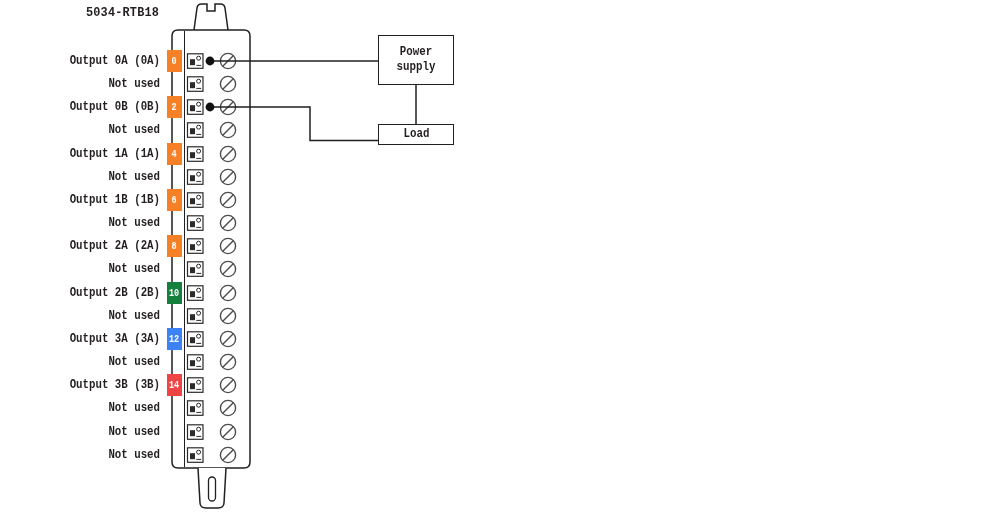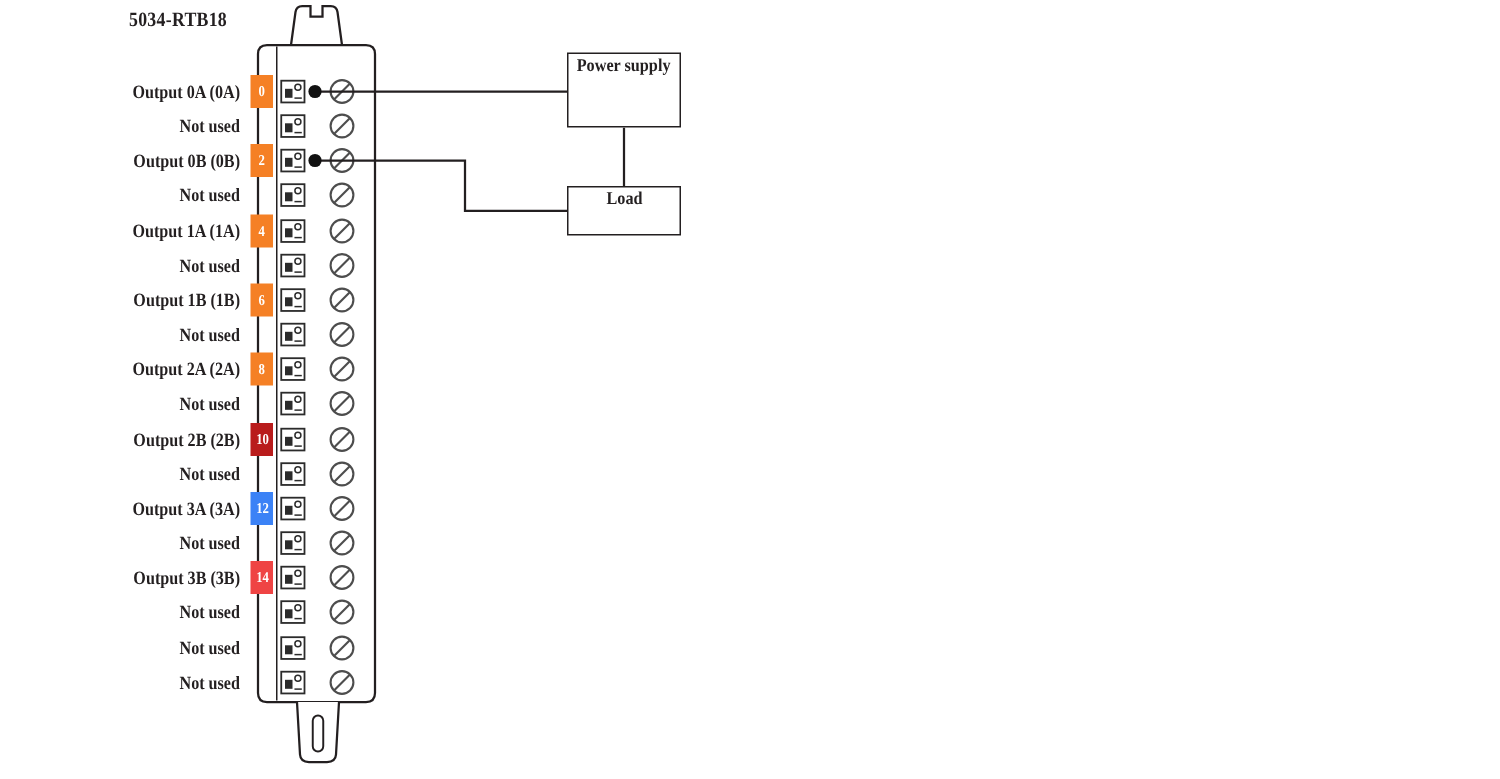--- a/index.html
+++ b/index.html
@@ -1,42 +1,42 @@
 <!DOCTYPE html>
 <html><head>
 <meta charset="utf-8">
 <style>
   html,body{margin:0;padding:0;background:#fff;}
   .canvas{
     position:relative;width:1000px;height:519px;background:#fff;overflow:hidden;
-    font-family:Liberation Serif, serif;color:#231f20;
+    font-family:Liberation Mono, monospace;color:#231f20;
   }
   .diagram-title{
     position:absolute;left:86px;top:5px;font-size:13.5px;font-weight:700;
     transform:scaleX(0.88);transform-origin:0 50%;white-space:nowrap;letter-spacing:.2px;
   }
   .row-label{
     position:absolute;left:0;width:160px;height:16px;line-height:16px;text-align:right;
     font-size:12.5px;font-weight:600;color:#231f20;white-space:nowrap;
     transform:scaleX(0.86);transform-origin:100% 50%;
   }
   .tag{
     position:absolute;left:167px;width:15px;height:22px;
     display:flex;align-items:center;justify-content:center;
     color:#fff;font-size:10px;font-weight:700;transform-origin:50% 50%;
   }
   .tag span{transform:scaleX(0.85);}
   .wire-box{
     position:absolute;left:378px;width:76px;border:1.4px solid #231f20;background:#fff;
-    display:flex;align-items:flex-start;justify-content:center;text-align:center;
+    display:flex;align-items:center;justify-content:center;text-align:center;
     font-size:12px;font-weight:600;color:#231f20;box-sizing:border-box;
   }
   .wire-box .bx-label{transform:scaleX(0.9);line-height:1.25;}
   .box-power{top:35px;height:50px;}
-  .box-load{top:124px;height:33px;}
+  .box-load{top:124px;height:21px;}
   svg.block{position:absolute;left:0;top:0;}
 </style>
 </head>
 <body>
 
 <div class="canvas">
 
   <svg class="block" width="1000" height="519" viewBox="0 0 1000 519" xmlns="http://www.w3.org/2000/svg" xmlns:xlink="http://www.w3.org/1999/xlink">
     <defs>
       <g id="term">
@@ -114,21 +114,21 @@
     </div>
   <div class="tag" style="top:143px;background:#F58025">
       <span>4</span>
     </div>
   <div class="tag" style="top:189px;background:#F58025">
       <span>6</span>
     </div>
   <div class="tag" style="top:235px;background:#F58025">
       <span>8</span>
     </div>
-  <div class="tag" style="top:282px;background:#b91c1c">
+  <div class="tag" style="top:282px;background:#15803d">
       <span>10</span>
     </div>
   <div class="tag" style="top:328px;background:#3b82f6">
       <span>12</span>
     </div>
   <div class="tag" style="top:374px;background:#ef4444">
       <span>14</span>
     </div>
 
   <div class="wire-box box-power">

